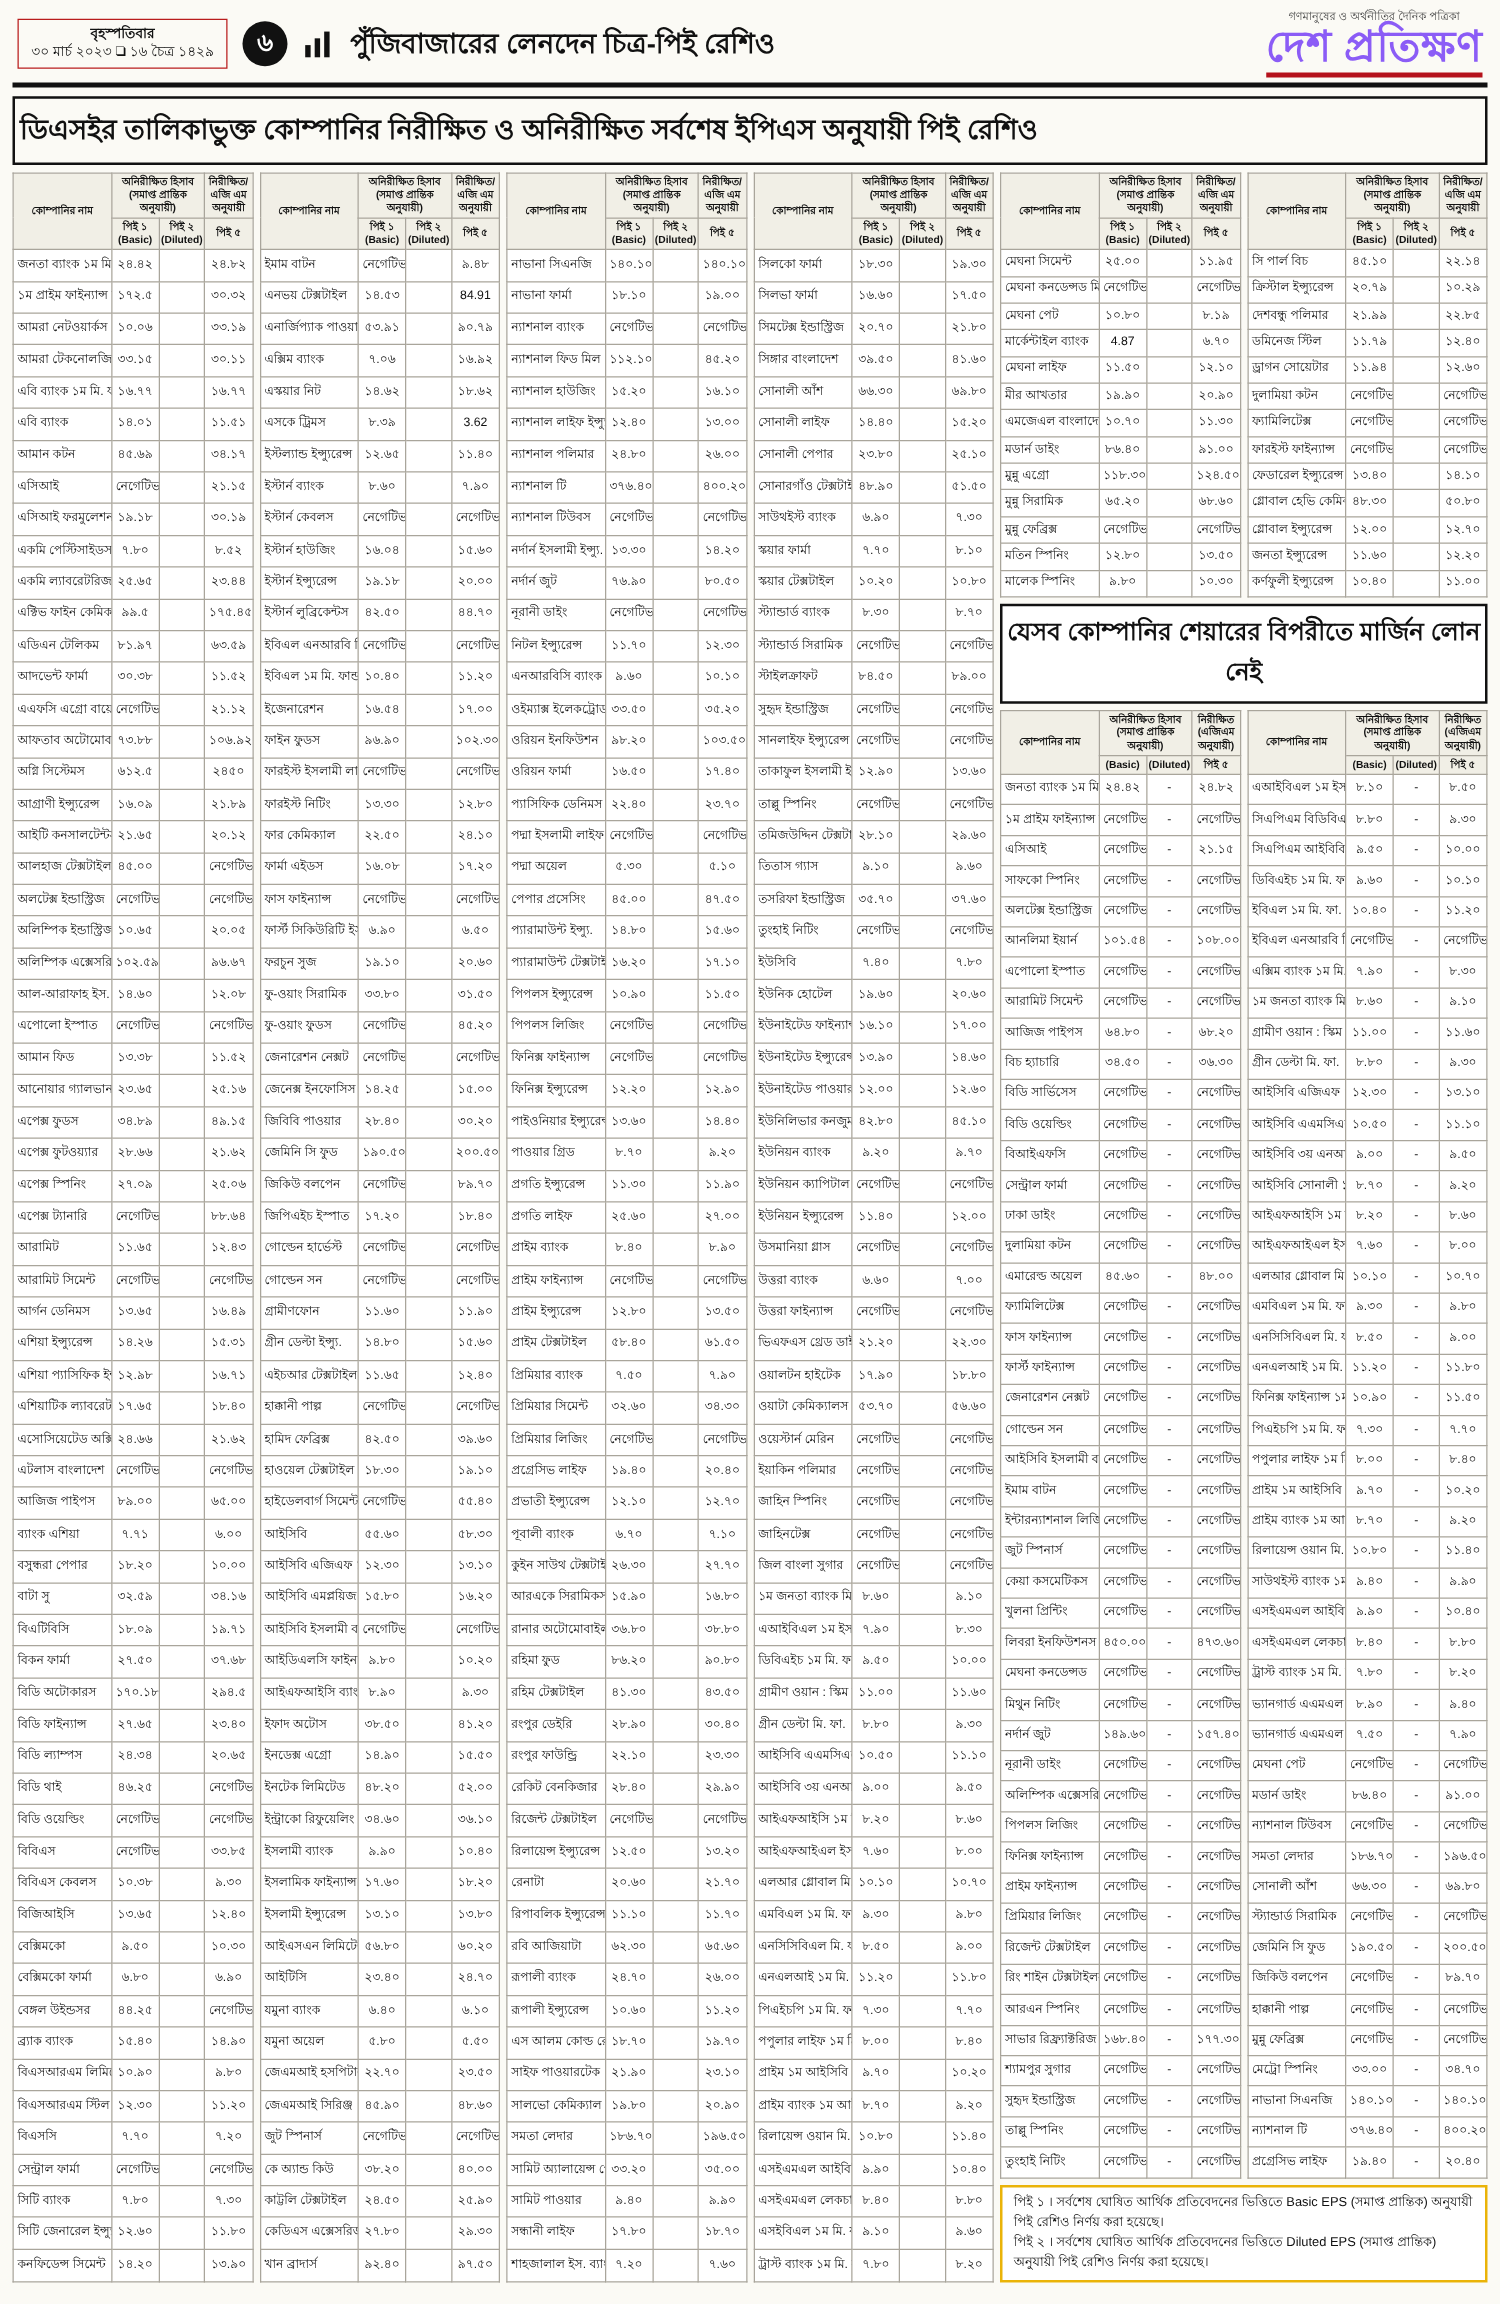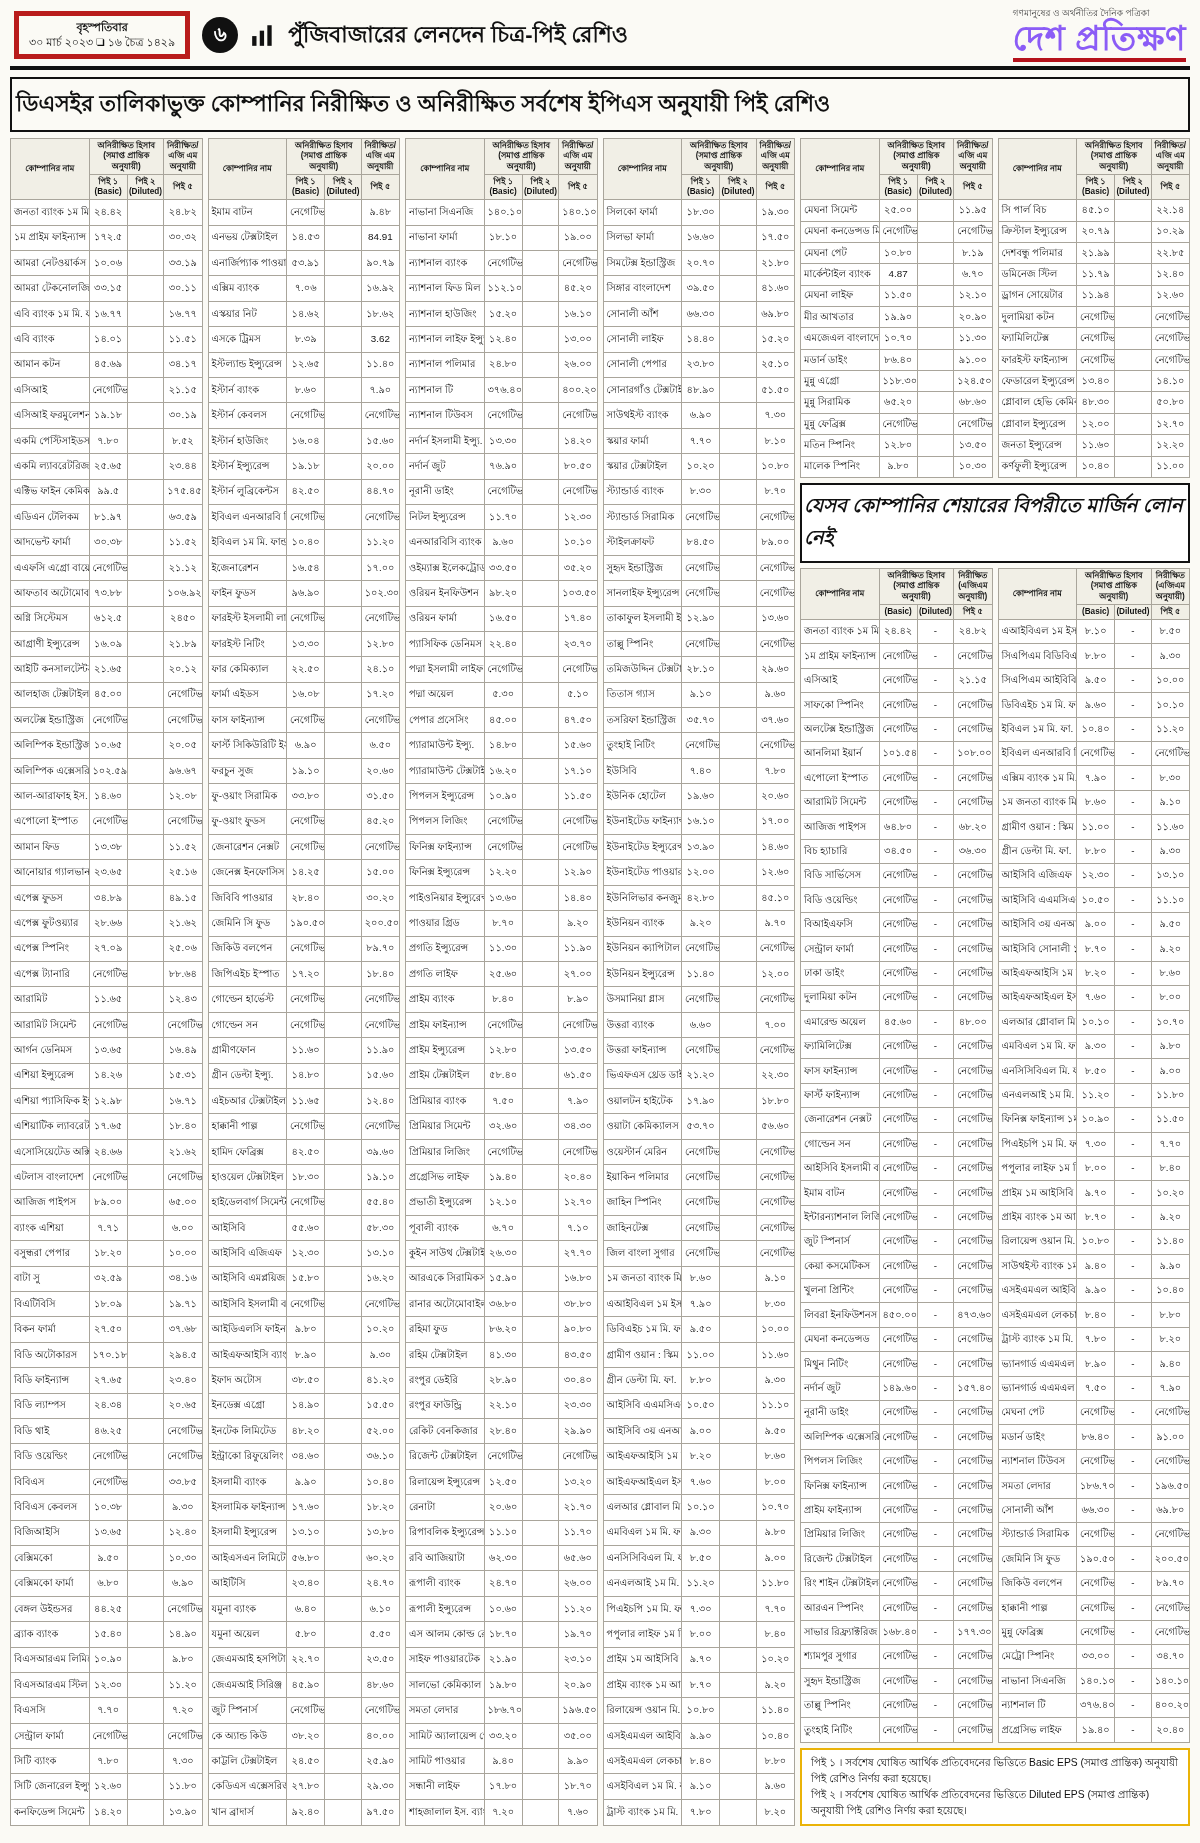--- a/index.html
+++ b/index.html
@@ -1,44 +1,44 @@
 <!DOCTYPE html>
 <html lang="bn"><head>
 <meta charset="utf-8">
 <style>
   html,body{margin:0;padding:0;background:#dddbd4;}
   .page{position:relative;width:1200px;height:1843px;margin:0 auto;background:#fbfaf5;
         box-sizing:border-box;padding:8px 10px;font-family:"Liberation Sans",sans-serif;color:#111;overflow:hidden;}
   
   .topbar{display:flex;align-items:center;gap:12px;height:62px;border-bottom:4px solid #111;padding:0 4px 4px 4px;box-sizing:border-box;}
-  .date-box{border:5px solid #b91c1c;padding:4px 10px;font-size:11px;line-height:1.35;text-align:center;white-space:nowrap;}
+  .date-box{border:1px solid #b91c1c;padding:4px 10px;font-size:11px;line-height:1.35;text-align:center;white-space:nowrap;}
   .date-box .wd{font-weight:bold;}
   .page-badge{width:36px;height:36px;border-radius:50%;background:#111;color:#fff;display:flex;align-items:center;justify-content:center;
               font-size:20px;font-weight:bold;flex:0 0 auto;}
   .market-icon{width:26px;height:26px;flex:0 0 auto;}
   .section-title{font-size:22px;font-weight:bold;white-space:nowrap;}
-  .masthead{margin-left:auto;text-align:left;line-height:1;}
+  .masthead{margin-left:auto;text-align:center;line-height:1;}
   .tagline{font-size:9px;color:#444;margin-bottom:3px;}
   .brand{font-size:34px;font-weight:900;letter-spacing:.5px;color:#8b5cf6;}
   .brand-bar{height:4px;background:#b5121b;margin-top:3px;}
   
   .headline{border:2px solid #111;margin:7px 0 6px 0;padding:7px 4px;text-align:left;font-size:22px;font-weight:bold;}
   
   .grid{display:grid;grid-template-columns:repeat(6,1fr);gap:5px;height:1688px;}
   table{width:100%;height:100%;border-collapse:collapse;table-layout:fixed;background:#fff;}
   table{border:1px solid #555;}
   th,td{border:1px solid #a9a59b;}
   thead th{font-size:8.2px;padding:2px 1px;background:#f1efe6;font-weight:bold;text-align:center;line-height:1.25;}
   td{font-size:9.8px;padding:1px 3px;line-height:1.1;}
   td.name{text-align:left;white-space:nowrap;overflow:hidden;}
   td.num{text-align:center;white-space:nowrap;overflow:hidden;}
   
   .right-wrap{grid-column:5/7;display:flex;flex-direction:column;gap:5px;min-height:0;}
   .top-pair{display:grid;grid-template-columns:1fr 1fr;gap:5px;height:340px;flex:0 0 auto;}
-  .banner{border:2px solid #111;background:#fff;text-align:left;font-weight:bold;font-size:19.5px;padding:6px 2px;flex:0 0 auto;font-style:italic;}
+  .banner{border:2px solid #111;background:#fff;text-align:center;font-weight:bold;font-size:19.5px;padding:6px 2px;flex:0 0 auto;}
   .margin-pair{display:grid;grid-template-columns:1fr 1fr;gap:5px;flex:1 1 auto;min-height:0;}
   .footnotes{border:2px solid #eab308;background:#fff;padding:5px 9px;font-size:10.3px;line-height:1.55;flex:0 0 auto;}
 </style>
 </head>
 <body>
 
 <div class="page">
 
   <header class="topbar">
     <div class="date-box">

